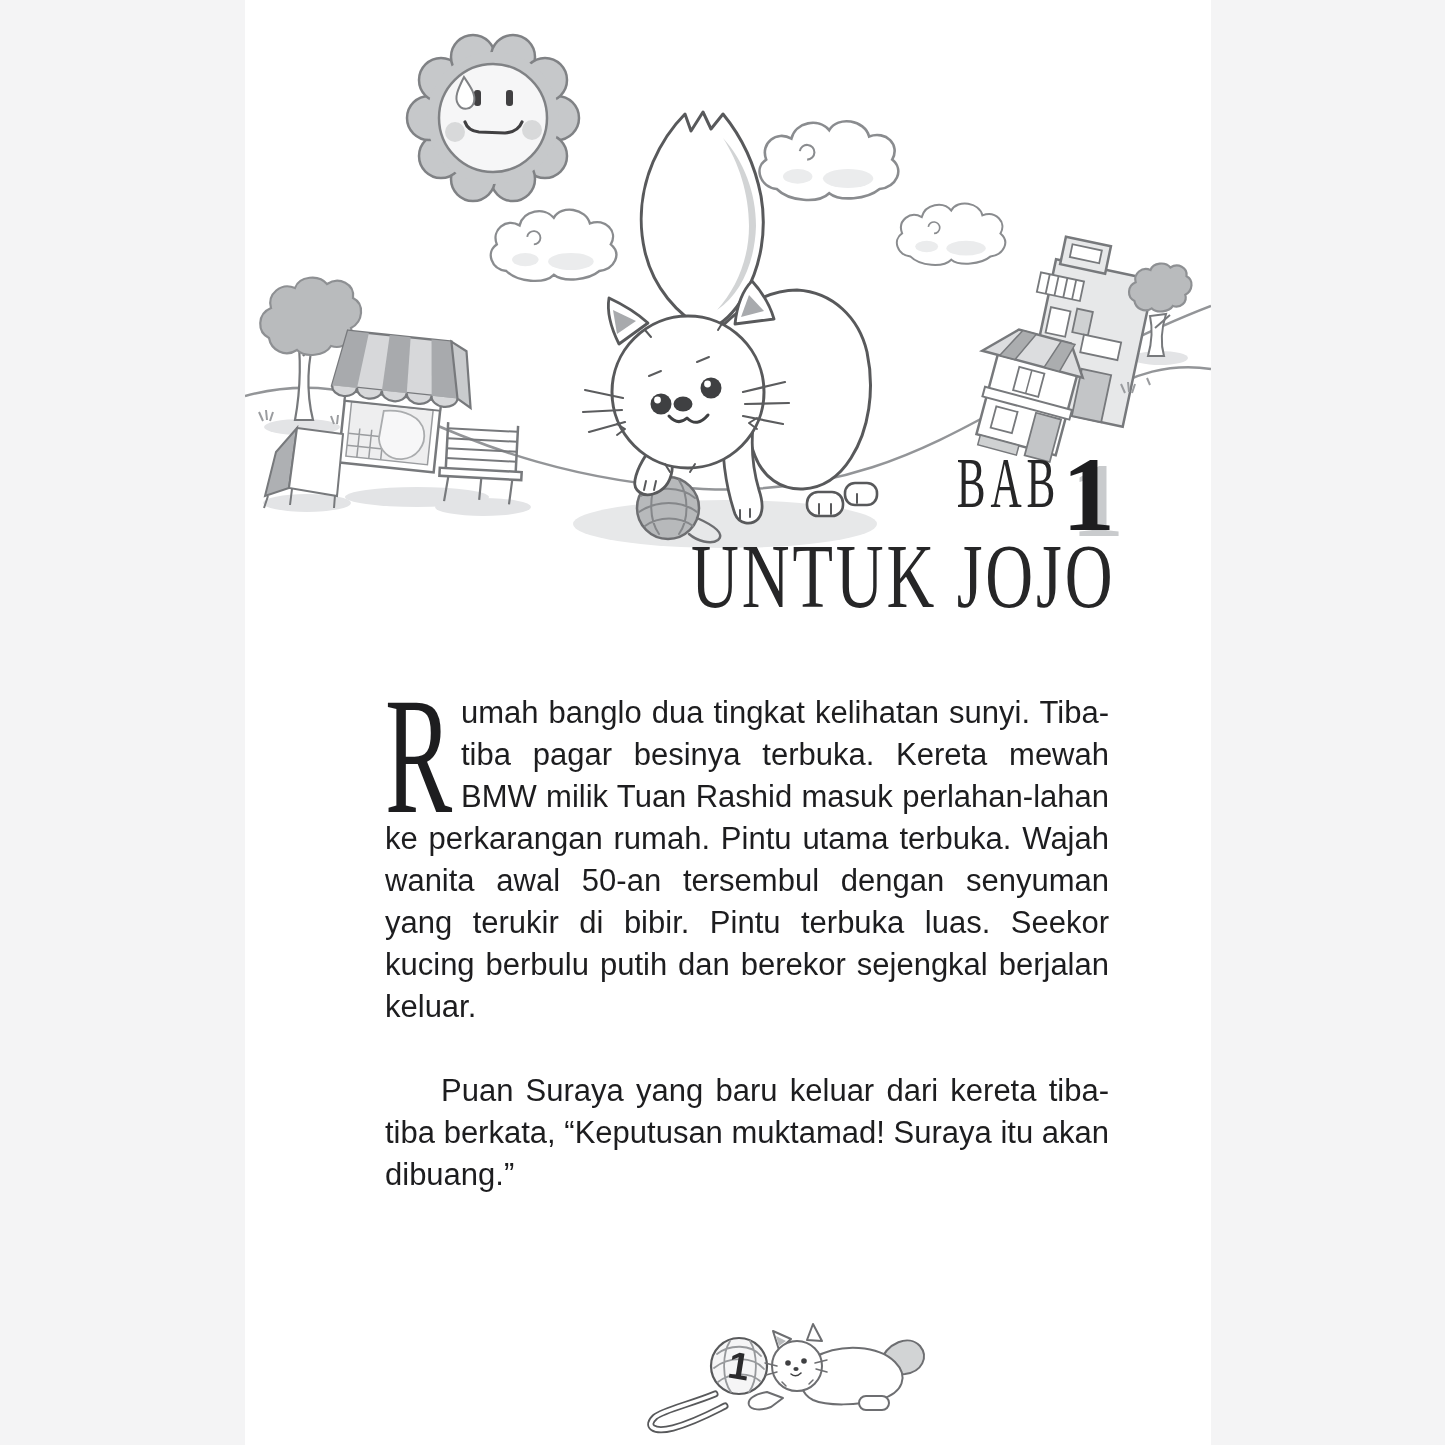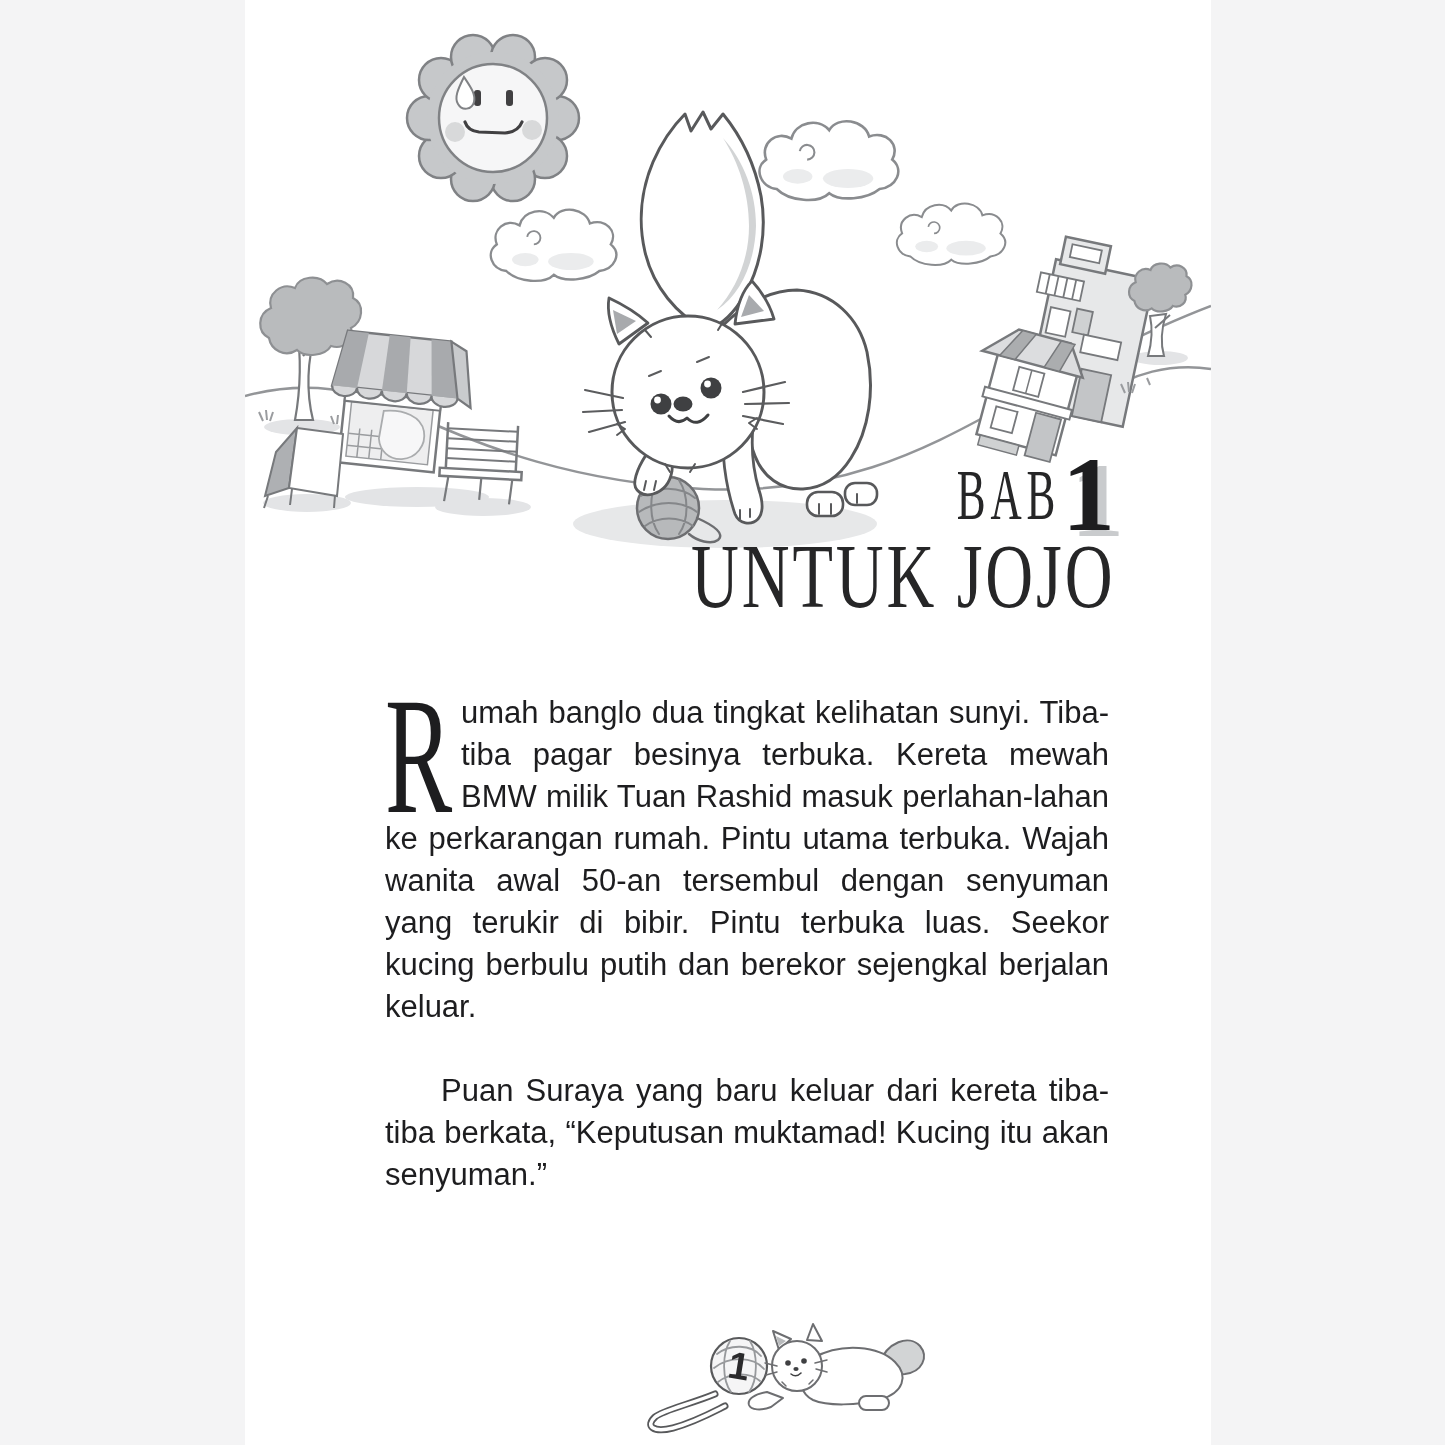--- a/index.html
+++ b/index.html
@@ -13,21 +13,21 @@
     position:relative;
     width:966px;height:1445px;
     margin-left:245px;
     background:#ffffff;
   }
   .illustration{position:absolute;top:0;left:0;width:966px;height:640px;}
   .scene{display:block;}
   
   .bab-row{
     position:absolute;top:442px;right:96px;
-    display:flex;align-items:center;
+    display:flex;align-items:flex-start;
     color:#262627;
   }
   .bab{
     font-family:"Liberation Serif",serif;
     font-size:72px;letter-spacing:8px;
     transform:scaleX(.6);transform-origin:right center;
     white-space:nowrap;
   }
   .bab-num{
     font-family:"Liberation Serif",serif;
@@ -234,21 +234,21 @@
       <span class="bab">BAB</span>
       <span class="bab-num">1</span>
     </div>
     <h1 class="title">UNTUK JOJO</h1>
   </div>
 
   <div class="body-text">
     <p class="para">
       <span class="dropcap">R</span><span>umah banglo dua tingkat kelihatan sunyi. Tiba-tiba pagar besinya terbuka. Kereta mewah BMW milik Tuan Rashid masuk perlahan-lahan ke perkarangan rumah. Pintu utama terbuka. Wajah wanita awal 50-an tersembul dengan senyuman yang terukir di bibir. Pintu terbuka luas. Seekor kucing berbulu putih dan berekor sejengkal berjalan keluar.</span>
     </p>
-    <p class="para indent">Puan Suraya yang baru keluar dari kereta tiba-tiba berkata, “Keputusan muktamad! Kucing itu akan senyuman.”</p>
+    <p class="para indent">Puan Suraya yang baru keluar dari kereta tiba-tiba berkata, “Keputusan muktamad! Suraya itu akan dibuang.”</p>
   </div>
 
   <div class="footer-art">
     <svg viewBox="0 0 310 135" width="310" height="135" xmlns="http://www.w3.org/2000/svg">
       <g stroke-linecap="round" stroke-linejoin="round">
 
         <path d="M 88,88 C 64,98 36,104 28,111 C 18,120 26,127 46,122 C 68,116 86,106 98,100" fill="none" stroke="#58595b" stroke-width="7"></path>
         <path d="M 88,88 C 64,98 36,104 28,111 C 18,120 26,127 46,122 C 68,116 86,106 98,100" fill="none" stroke="#ffffff" stroke-width="3.5"></path>
 
         <g>

